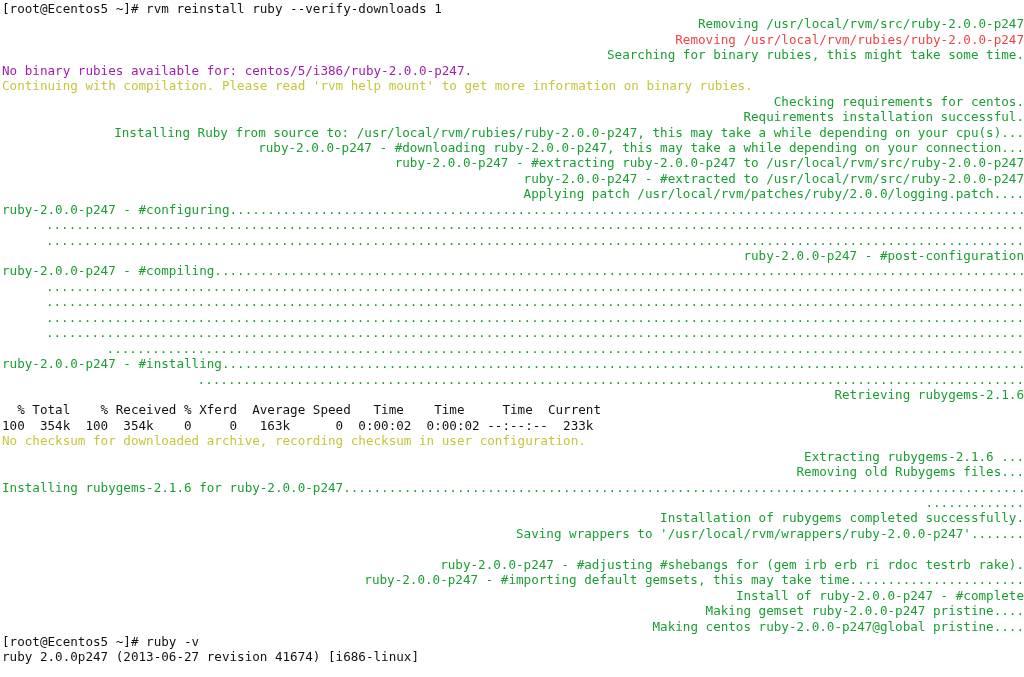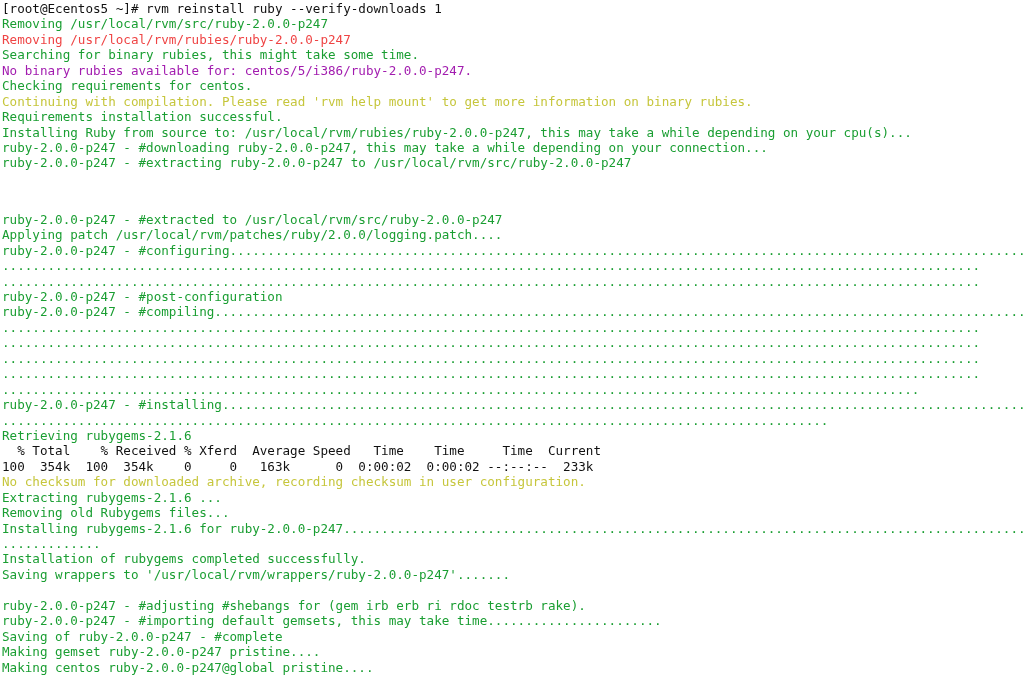--- a/index.html
+++ b/index.html
@@ -19,40 +19,40 @@
     overflow: hidden;
     position: relative;
     box-sizing: border-box;
     padding: 1px 0 0 2px;
   }
   .line {
     white-space: pre;
     height: 15.45px;
     font-family: "DejaVu Sans Mono", "Liberation Mono", monospace;
   }
-  .c-green  { color: #1a9e32; }
+  .c-green  { color: #1a9e32; text-align: right; }
   .c-yellow { color: #c6c63c; }
   .c-black  { color: #111111; }
 </style>
 </head>
 <body>
 
 <div id="terminal" style="background: rgb(255, 255, 255);">
     <div class="line c-black" style="color: rgb(17, 17, 17);">[root@Ecentos5 ~]# rvm reinstall ruby --verify-downloads 1</div>
     <div class="line c-green" style="color: rgb(26, 158, 50);">Removing /usr/local/rvm/src/ruby-2.0.0-p247</div>
     <div class="line c-green" style="color: #ef4444;">Removing /usr/local/rvm/rubies/ruby-2.0.0-p247</div>
     <div class="line c-green" style="color: rgb(26, 158, 50);">Searching for binary rubies, this might take some time.</div>
     <div class="line c-yellow" style="color: #a21caf;">No binary rubies available for: centos/5/i386/ruby-2.0.0-p247.</div>
+    <div class="line c-yellow" style="color: rgb(198, 198, 60);">Continuing with compilation. Please read 'rvm help mount' to get more information on binary rubies.</div>
     <div class="line c-green" style="color: rgb(26, 158, 50);">Checking requirements for centos.</div>
-    <div class="line c-yellow" style="color: rgb(198, 198, 60);">Continuing with compilation. Please read 'rvm help mount' to get more information on binary rubies.</div>
     <div class="line c-green" style="color: rgb(26, 158, 50);">Requirements installation successful.</div>
     <div class="line c-green" style="color: rgb(26, 158, 50);">Installing Ruby from source to: /usr/local/rvm/rubies/ruby-2.0.0-p247, this may take a while depending on your cpu(s)...</div>
     <div class="line c-green" style="color: rgb(26, 158, 50);">ruby-2.0.0-p247 - #downloading ruby-2.0.0-p247, this may take a while depending on your connection...</div>
     <div class="line c-green" style="color: rgb(26, 158, 50);">ruby-2.0.0-p247 - #extracting ruby-2.0.0-p247 to /usr/local/rvm/src/ruby-2.0.0-p247</div>
-    <div class="line c-green" style="color: rgb(26, 158, 50); margin-top: 41px;">ruby-2.0.0-p247 - #extracted to /usr/local/rvm/src/ruby-2.0.0-p247</div>
+    <div class="line c-green" style="color: rgb(26, 158, 50);">ruby-2.0.0-p247 - #extracted to /usr/local/rvm/src/ruby-2.0.0-p247</div>
     <div class="line c-green" style="color: rgb(26, 158, 50);">Applying patch /usr/local/rvm/patches/ruby/2.0.0/logging.patch....</div>
     <div class="line c-green" style="color: rgb(26, 158, 50);">ruby-2.0.0-p247 - #configuring............................................................................................................</div>
     <div class="line c-green" style="color: rgb(26, 158, 50);">.................................................................................................................................</div>
     <div class="line c-green" style="color: rgb(26, 158, 50);">.................................................................................................................................</div>
     <div class="line c-green" style="color: rgb(26, 158, 50);">ruby-2.0.0-p247 - #post-configuration</div>
     <div class="line c-green" style="color: rgb(26, 158, 50);">ruby-2.0.0-p247 - #compiling..............................................................................................................</div>
     <div class="line c-green" style="color: rgb(26, 158, 50);">.................................................................................................................................</div>
     <div class="line c-green" style="color: rgb(26, 158, 50);">.................................................................................................................................</div>
     <div class="line c-green" style="color: rgb(26, 158, 50);">.................................................................................................................................</div>
     <div class="line c-green" style="color: rgb(26, 158, 50);">.................................................................................................................................</div>
@@ -65,18 +65,18 @@
     <div class="line c-yellow" style="color: rgb(198, 198, 60);">No checksum for downloaded archive, recording checksum in user configuration.</div>
     <div class="line c-green" style="color: rgb(26, 158, 50);">Extracting rubygems-2.1.6 ...</div>
     <div class="line c-green" style="color: rgb(26, 158, 50);">Removing old Rubygems files...</div>
     <div class="line c-green" style="color: rgb(26, 158, 50);">Installing rubygems-2.1.6 for ruby-2.0.0-p247............................................................................................</div>
     <div class="line c-green" style="color: rgb(26, 158, 50);">.............</div>
     <div class="line c-green" style="color: rgb(26, 158, 50);">Installation of rubygems completed successfully.</div>
     <div class="line c-green" style="color: rgb(26, 158, 50);">Saving wrappers to '/usr/local/rvm/wrappers/ruby-2.0.0-p247'.......</div>
     <div class="line c-green" style="color: rgb(26, 158, 50);"></div>
     <div class="line c-green" style="color: rgb(26, 158, 50);">ruby-2.0.0-p247 - #adjusting #shebangs for (gem irb erb ri rdoc testrb rake).</div>
     <div class="line c-green" style="color: rgb(26, 158, 50);">ruby-2.0.0-p247 - #importing default gemsets, this may take time.......................</div>
-    <div class="line c-green" style="color: rgb(26, 158, 50);">Saving of ruby-2.0.0-p247 - #complete</div>
+    <div class="line c-green" style="color: rgb(26, 158, 50);">Install of ruby-2.0.0-p247 - #complete</div>
     <div class="line c-green" style="color: rgb(26, 158, 50);">Making gemset ruby-2.0.0-p247 pristine....</div>
     <div class="line c-green" style="color: rgb(26, 158, 50);">Making centos ruby-2.0.0-p247@global pristine....</div>
     <div class="line c-black" style="color: rgb(17, 17, 17);">[root@Ecentos5 ~]# ruby -v</div>
     <div class="line c-black" style="color: rgb(17, 17, 17);">ruby 2.0.0p247 (2013-06-27 revision 41674) [i686-linux]</div>
   </div>
 
 </body></html>

